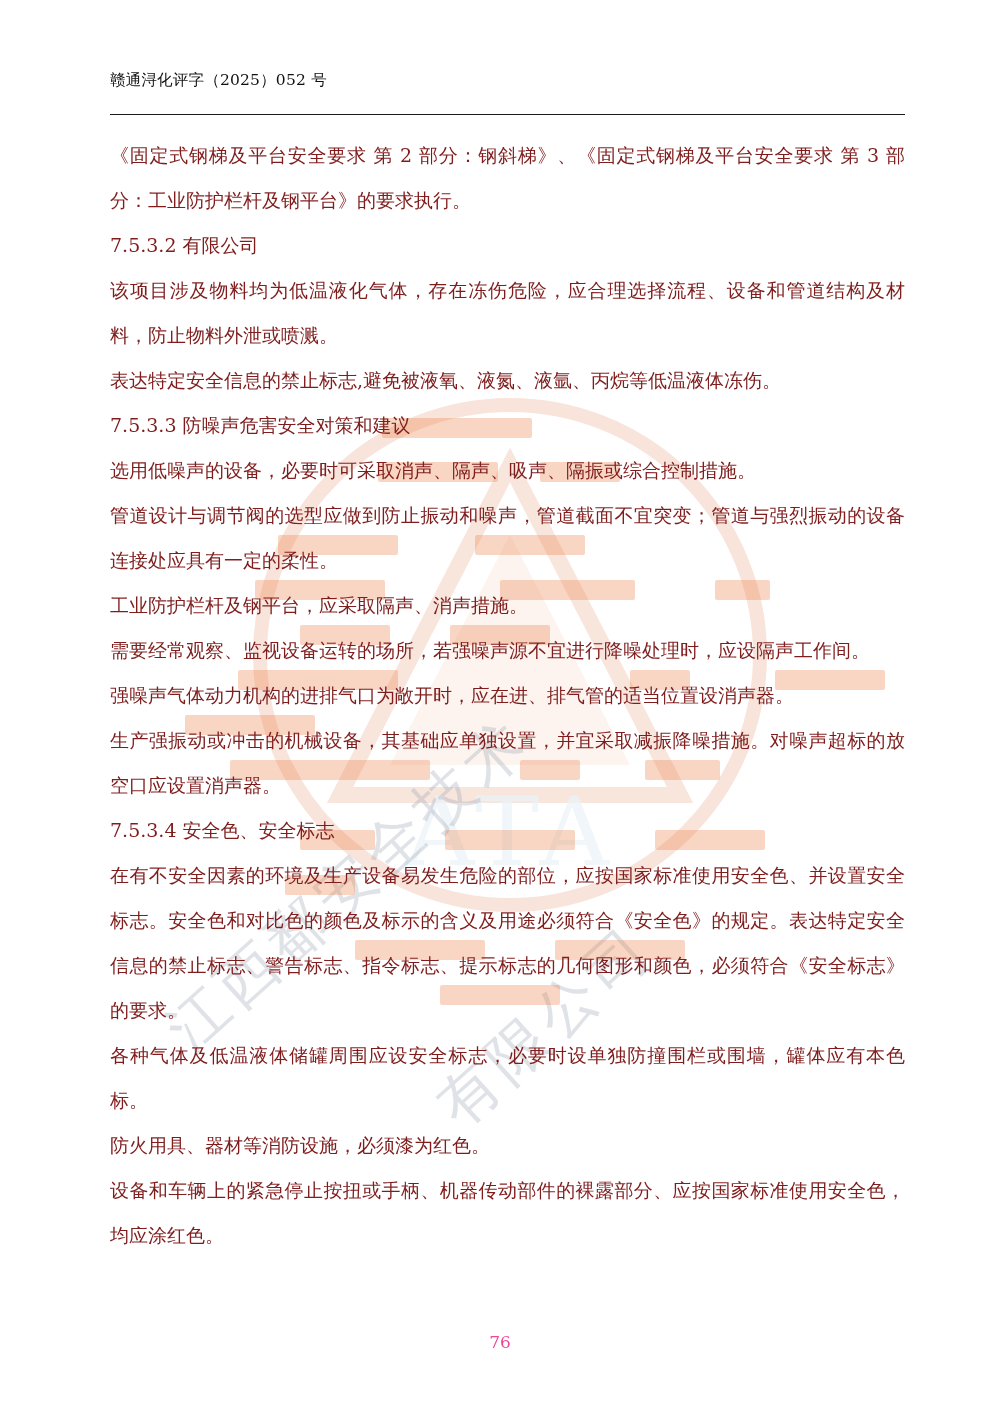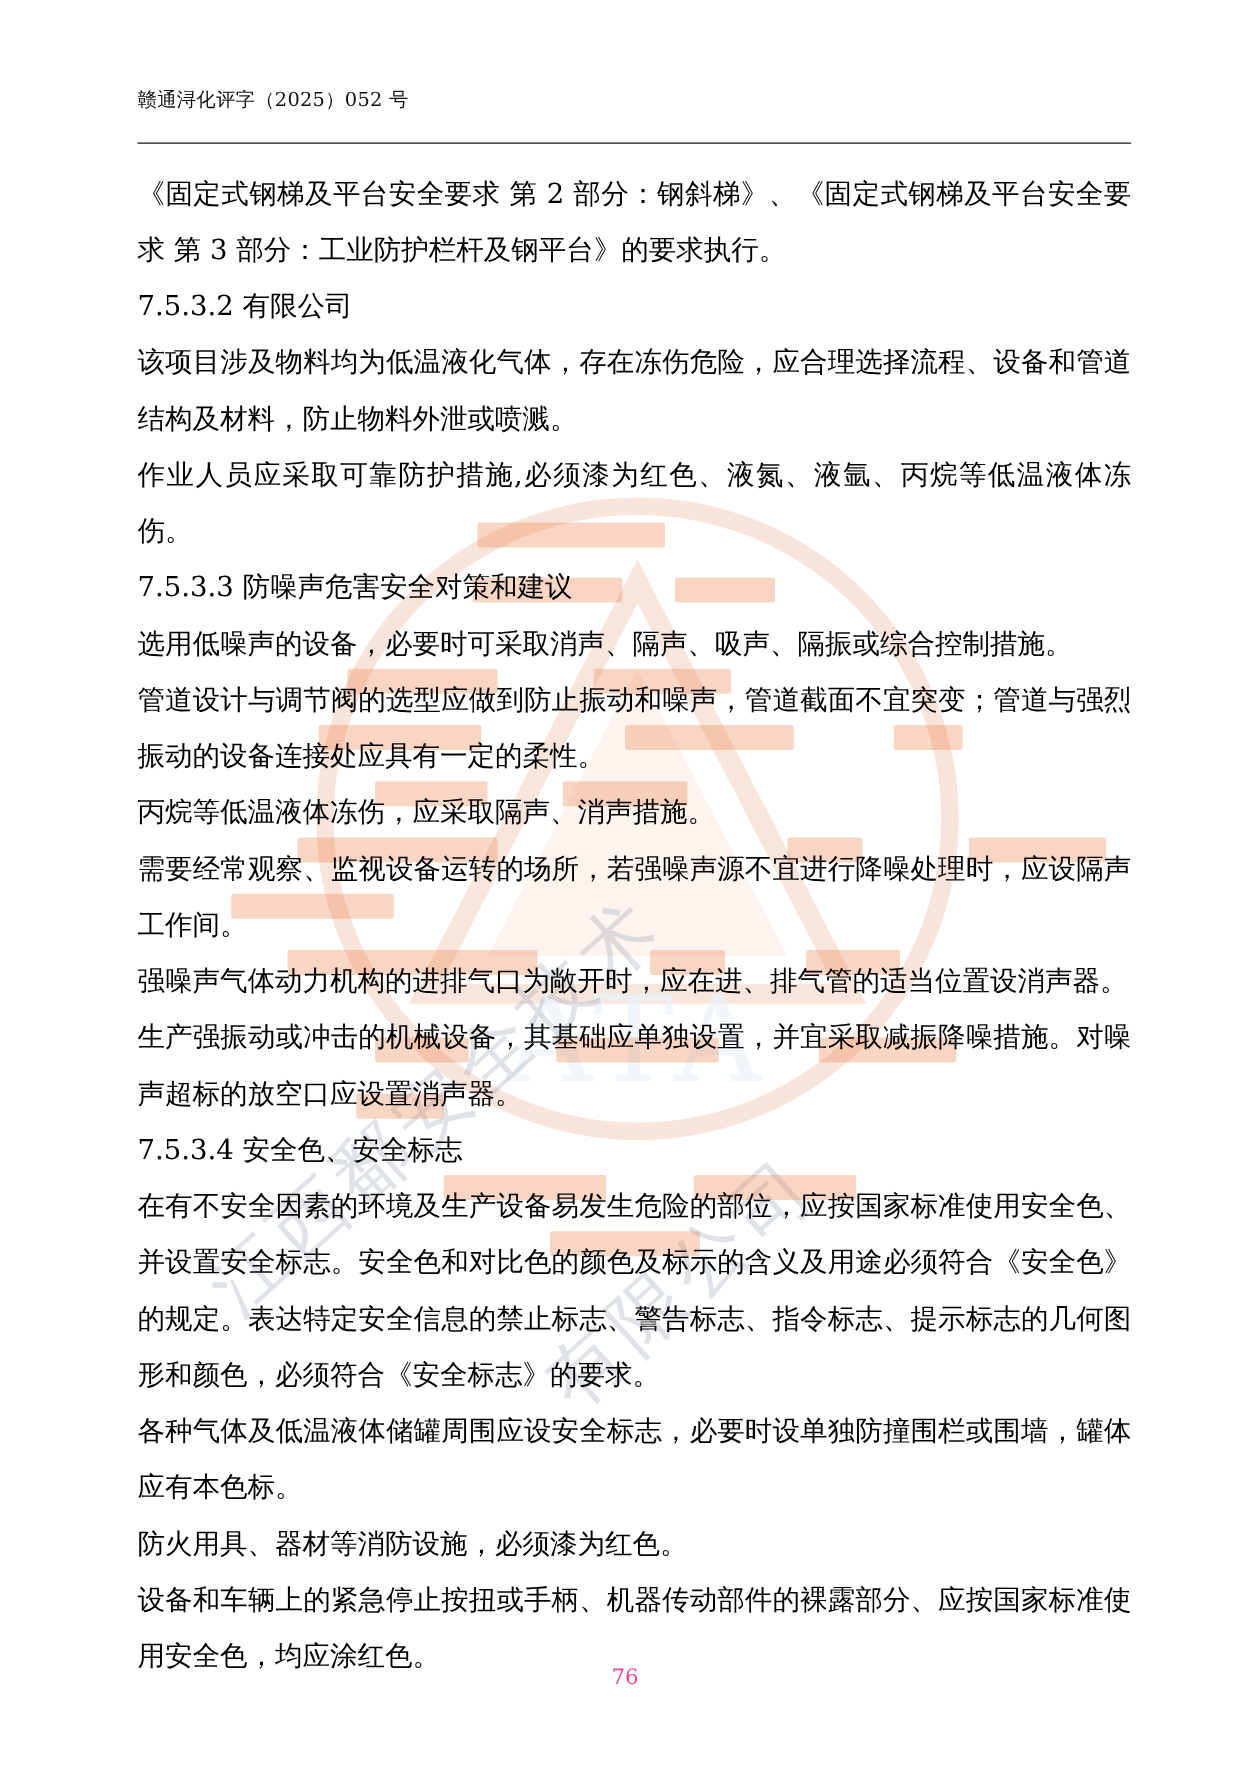--- a/index.html
+++ b/index.html
@@ -39,23 +39,23 @@
     position: absolute;
     left: 110px;
     right: 95px;
     top: 114px;
     border-bottom: 1.6px solid #1a1a1a;
   }
 
   
   .content {
     margin-top: 34px;
-    font-size: 22px;
+    font-size: 19px;
     line-height: 45px;
-    color: #000000;
+    color: #7f1d1d;
     text-align: justify;
     text-justify: inter-ideograph;
     position: relative;
     z-index: 3;
   }
   .content p {
     margin: 0;
     text-indent: 0;
   }
   .p-indent { text-indent: 45px; }
@@ -162,25 +162,25 @@
 
   <div class="header">
     <div class="header-right">赣通浔化评字（2025）052 号</div>
   </div>
   <div class="header-rule"></div>
 
   <div class="content">
     <p class="p-normal">《固定式钢梯及平台安全要求  第 2 部分：钢斜梯》、《固定式钢梯及平台安全要求  第 3 部分：工业防护栏杆及钢平台》的要求执行。</p>
     <p class="p-indent-half">7.5.3.2 有限公司</p>
     <p class="p-indent">该项目涉及物料均为低温液化气体，存在冻伤危险，应合理选择流程、设备和管道结构及材料，防止物料外泄或喷溅。</p>
-    <p class="p-indent">作业人员应采取可靠防护措施,必须漆为红色、液氮、液氩、丙烷等低温液体冻伤。</p>
+    <p class="p-indent">表达特定安全信息的禁止标志,避免被液氧、液氮、液氩、丙烷等低温液体冻伤。</p>
     <p class="p-indent-half">7.5.3.3 防噪声危害安全对策和建议</p>
     <p class="p-indent">选用低噪声的设备，必要时可采取消声、隔声、吸声、隔振或综合控制措施。</p>
     <p class="p-indent">管道设计与调节阀的选型应做到防止振动和噪声，管道截面不宜突变；管道与强烈振动的设备连接处应具有一定的柔性。</p>
-    <p class="p-indent">丙烷等低温液体冻伤，应采取隔声、消声措施。</p>
+    <p class="p-indent">工业防护栏杆及钢平台，应采取隔声、消声措施。</p>
     <p class="p-indent">需要经常观察、监视设备运转的场所，若强噪声源不宜进行降噪处理时，应设隔声工作间。</p>
     <p class="p-indent">强噪声气体动力机构的进排气口为敞开时，应在进、排气管的适当位置设消声器。</p>
     <p class="p-indent">生产强振动或冲击的机械设备，其基础应单独设置，并宜采取减振降噪措施。对噪声超标的放空口应设置消声器。</p>
     <p class="p-indent-half">7.5.3.4 安全色、安全标志</p>
     <p class="p-indent">在有不安全因素的环境及生产设备易发生危险的部位，应按国家标准使用安全色、并设置安全标志。安全色和对比色的颜色及标示的含义及用途必须符合《安全色》的规定。表达特定安全信息的禁止标志、警告标志、指令标志、提示标志的几何图形和颜色，必须符合《安全标志》的要求。</p>
     <p class="p-indent">各种气体及低温液体储罐周围应设安全标志，必要时设单独防撞围栏或围墙，罐体应有本色标。</p>
     <p class="p-indent">防火用具、器材等消防设施，必须漆为红色。</p>
     <p class="p-indent">设备和车辆上的紧急停止按扭或手柄、机器传动部件的裸露部分、应按国家标准使用安全色，均应涂红色。</p>
   </div>
 

